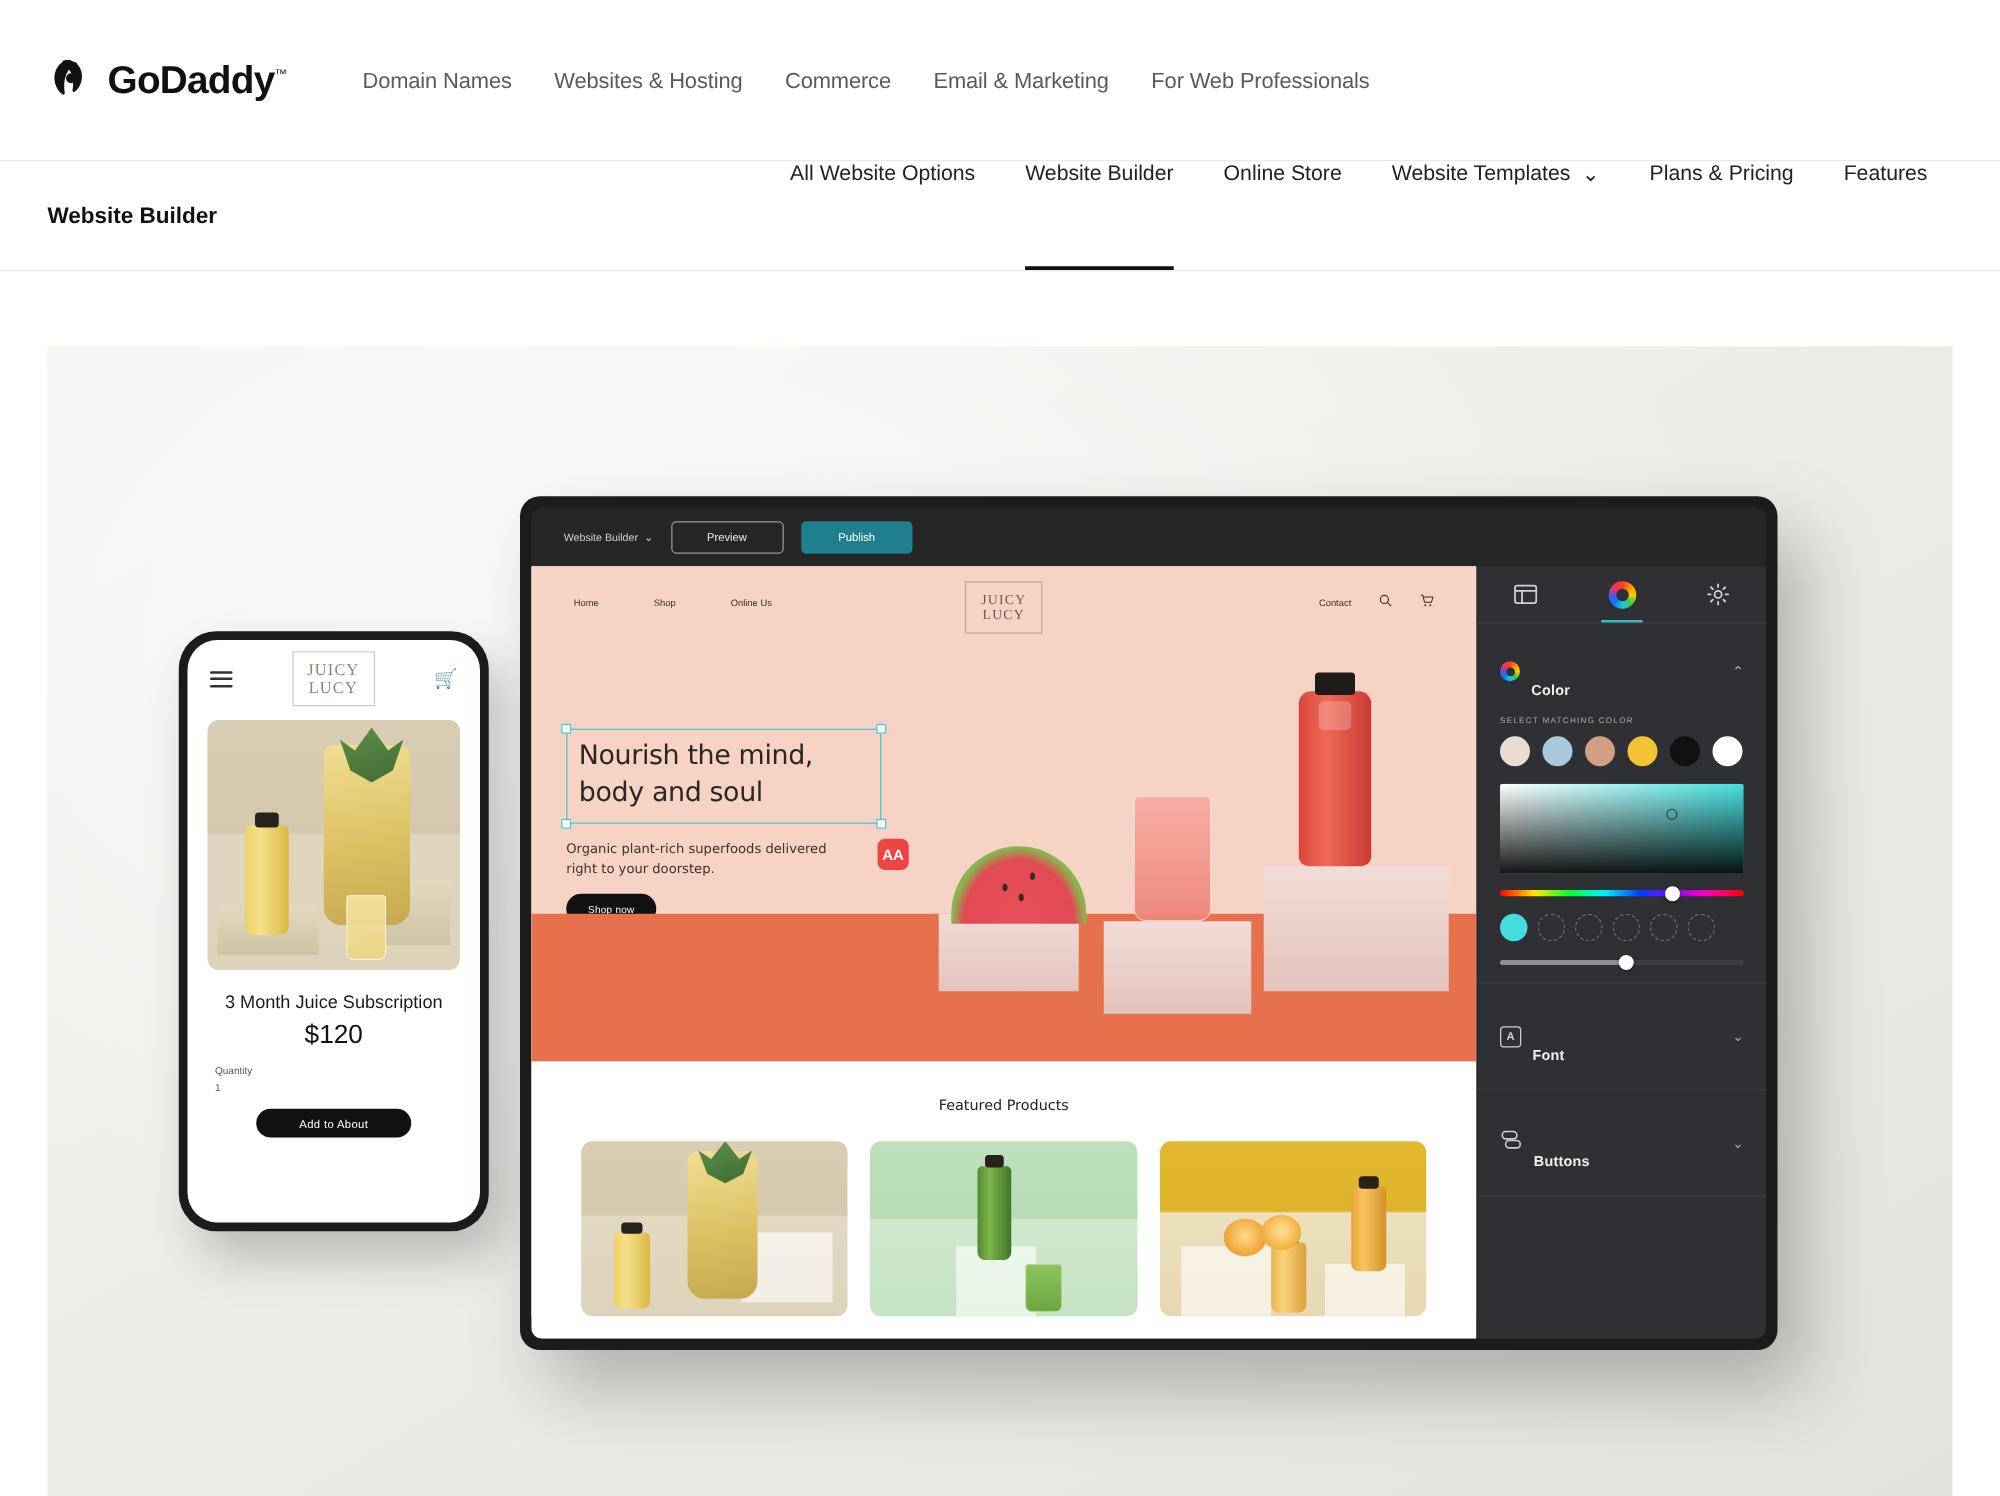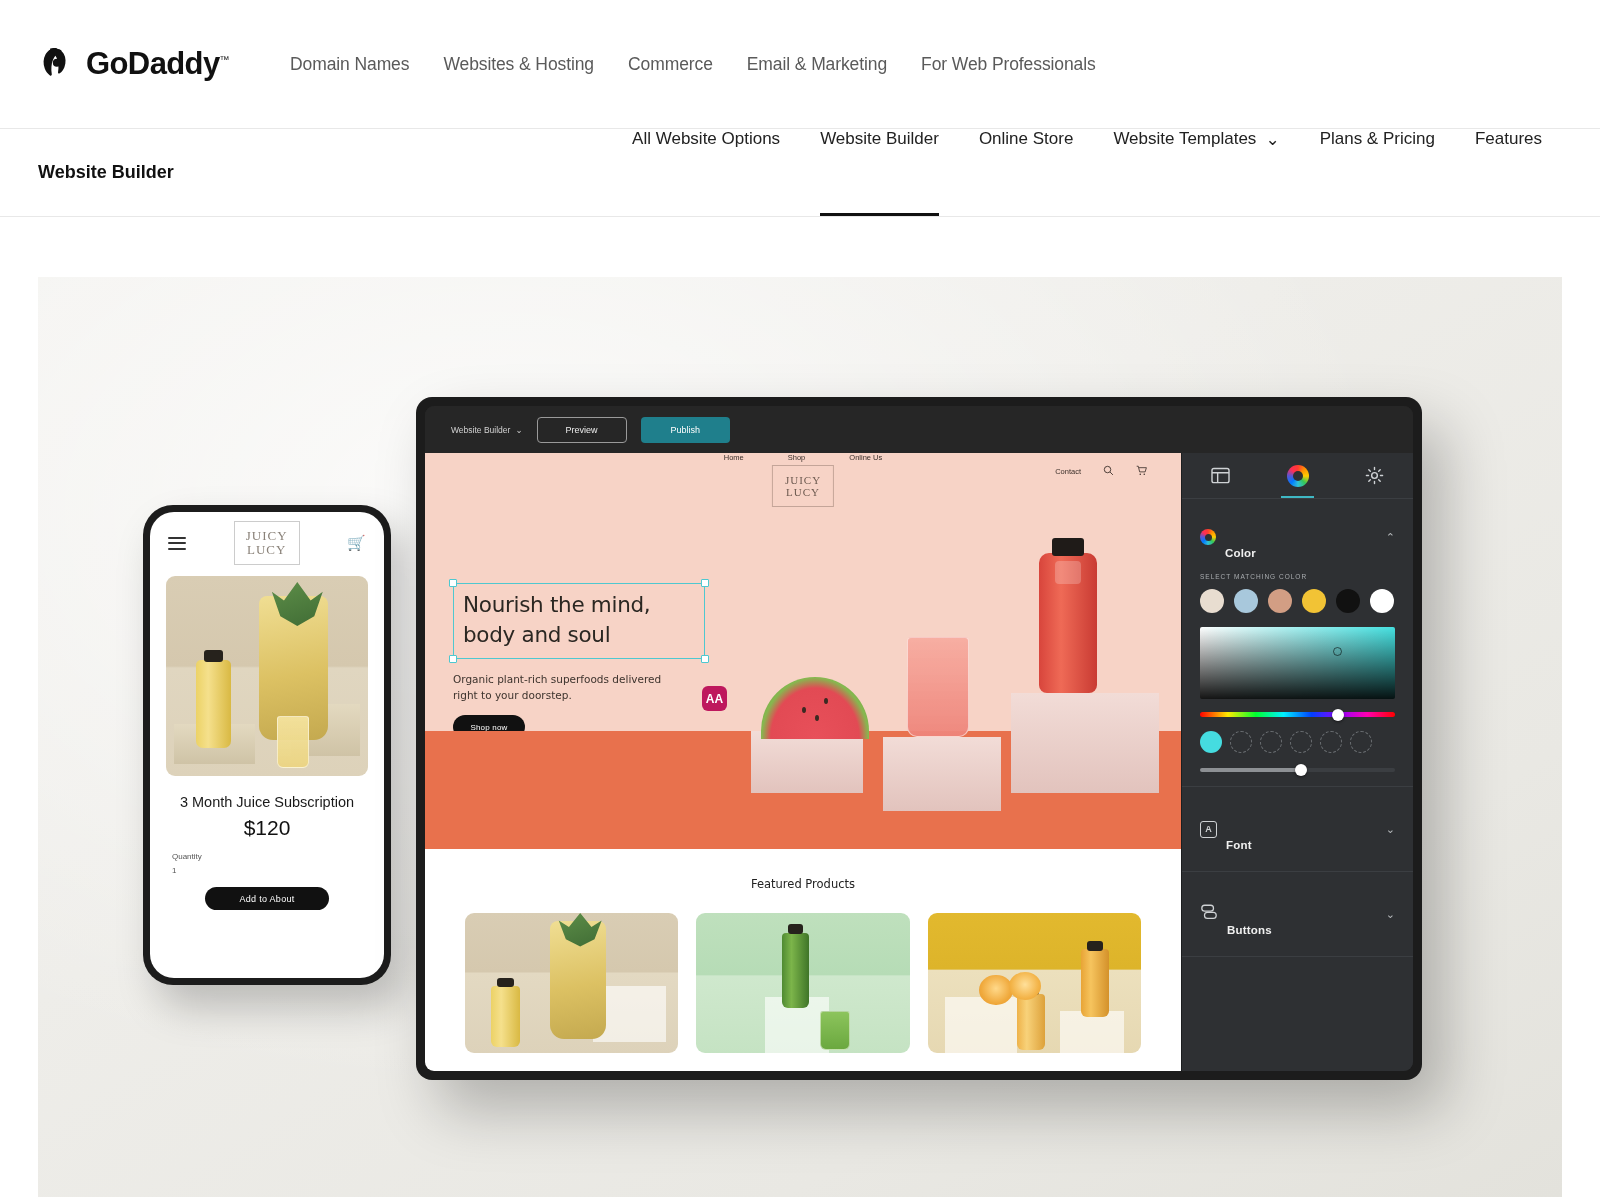--- a/index.html
+++ b/index.html
@@ -153,21 +153,21 @@
     background: #1f7f8c; border-radius: 4px; color: #fff;
     font-size: 9px; padding: 8px 30px;
   }
   .builder-body { flex: 1; display: flex; min-height: 0; }
 
   
   .canvas { flex: 1; background:#fff; overflow: hidden; position: relative; }
   .site-hero { position: relative; height: 396px; background: #f7d3c6; }
   .site-nav {
     height: 58px; display:flex; align-items:center; padding: 0 34px;
-    position: relative; z-index: 5; flex-direction: column;
+    position: relative; z-index: 5;
   }
   .sn-links { display:flex; gap: 44px; }
   .sn-link { font-size: 7.5px; color:#3a2e29; }
   .sn-logo {
     position:absolute; left:50%; transform:translateX(-50%); top: 12px;
     border:1px solid rgba(80,60,50,.3); padding: 8px 12px; text-align:center;
     font-family:"Liberation Serif", serif; font-size: 11px; line-height: 12px;
     color:#6d5a50; letter-spacing: 1px;
   }
   .sn-right { margin-left:auto; display:flex; align-items:center; gap: 22px; }
@@ -184,22 +184,22 @@
     border: 1.6px solid #4ec8d0; border-radius:1px;
   }
   .h-tl{left:-5px;top:-5px}.h-tr{right:-5px;top:-5px}
   .h-bl{left:-5px;bottom:-5px}.h-br{right:-5px;bottom:-5px}
   .hero-sub {
     margin-top: 12px; font-size: 10.5px; line-height: 16px; color: #3d332d;
     font-family: "DejaVu Sans", sans-serif; width: 215px;
   }
   .aa-badge {
     position: absolute; right: -22px; top: 88px; width: 25px; height: 25px;
-    background:#be185d; border-radius: 6px; color:#fff; font-size:12px;
-    display:flex; align-items:center; justify-content:center; font-weight:700;margin-top:15px;
+    background:#ef4444; border-radius: 6px; color:#fff; font-size:12px;
+    display:flex; align-items:center; justify-content:center; font-weight:700;
   }
   .shop-now {
     margin-top: 12px; width: 72px; height: 24px; background:#111;
     border-radius: 14px; color:#fff; font-size: 8px;
     display:flex; align-items:center; justify-content:center; letter-spacing:.2px;
   }
   .hero-floor { position:absolute; left:0; right:0; bottom:0; height:118px; background:#e8714d; }
   .hero-still { position:absolute; right: 8px; bottom: 0; width: 430px; height: 330px; }
   .pedestal { position:absolute; background: linear-gradient(180deg,#f2dcd7,#e2c3bd); }
   .p-left  { left: 8px;   bottom: 56px; width: 112px; height: 62px; }

